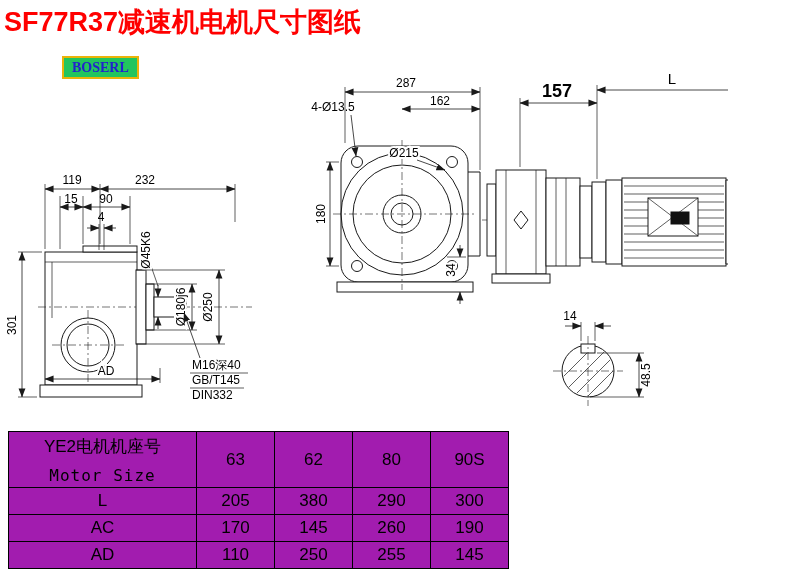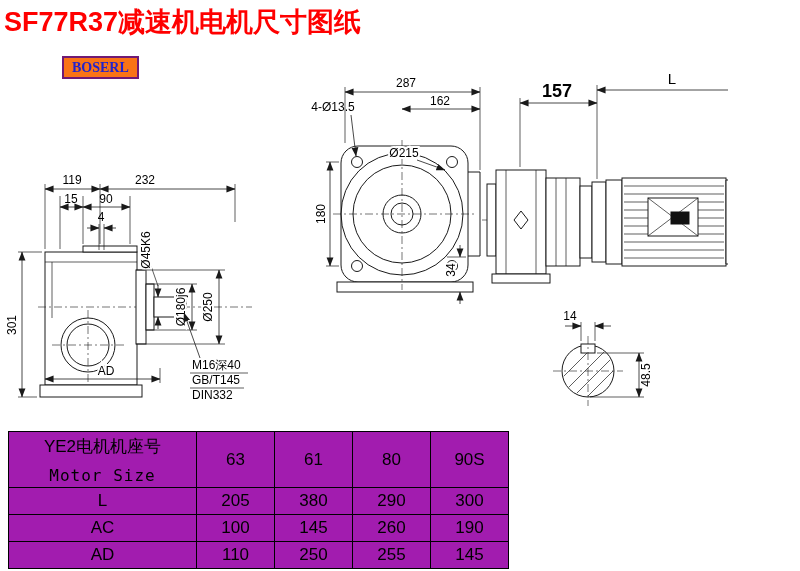--- a/index.html
+++ b/index.html
@@ -1,23 +1,23 @@
 <!DOCTYPE html>
 <html><head>
 <meta charset="utf-8">
 <style>
   * { margin:0; padding:0; box-sizing:border-box; }
   html,body { background:#ffffff; }
   body { width:800px; height:571px; font-family:"Liberation Sans", sans-serif; }
   .page { position:relative; width:728px; height:571px; background:#fff; overflow:hidden; }
   .title { position:absolute; left:4px; top:4px; font-size:27px; font-weight:bold; color:#ff0000;
            font-family:"Liberation Sans", sans-serif; white-space:nowrap; }
-  .logo { position:absolute; left:62px; top:56px; border:2px solid #701a75; color:#2222cc;
+  .logo { position:absolute; left:62px; top:56px; border:2px solid #eab308; color:#2222cc;
           font-family:"Liberation Serif", serif; font-weight:bold; font-size:14px;
-          padding:1px 8px; background:#f97316; line-height:17px; }
+          padding:1px 8px; background:#22c55e; line-height:17px; }
   .drawing { position:absolute; left:0; top:0; }
 
   svg text { font-family:"Liberation Sans", sans-serif; font-size:12px; fill:#000; }
   .dt  { text-anchor:middle; }
   .dts { text-anchor:start; }
   .dtb { font-size:18px; font-weight:bold; }
   .dtm { font-size:15px; }
   .halo { paint-order:stroke; stroke:#ffffff; stroke-width:4px; }
   .ln  { fill:#ffffff; stroke:#1a1a1a; stroke-width:1; }
   .lnn { fill:none; stroke:#1a1a1a; stroke-width:1; }
@@ -235,34 +235,34 @@
         <col class="c1">
         <col class="c1">
       </colgroup>
     <tbody>
       <tr class="hdr-row">
         <td>
           <div class="hdr-cn">YE2电机机座号</div>
           <div class="hdr-en">Motor Size</div>
         </td>
         <td>63</td>
-        <td>61</td>
+        <td>62</td>
         <td>80</td>
         <td>90S</td>
       </tr>
       <tr>
         <td>L</td>
         <td>205</td>
         <td>380</td>
         <td>290</td>
         <td>300</td>
       </tr>
       <tr>
         <td>AC</td>
-        <td>100</td>
+        <td>170</td>
         <td>145</td>
         <td>260</td>
         <td>190</td>
       </tr>
       <tr>
         <td>AD</td>
         <td>110</td>
         <td>250</td>
         <td>255</td>
         <td>145</td>

